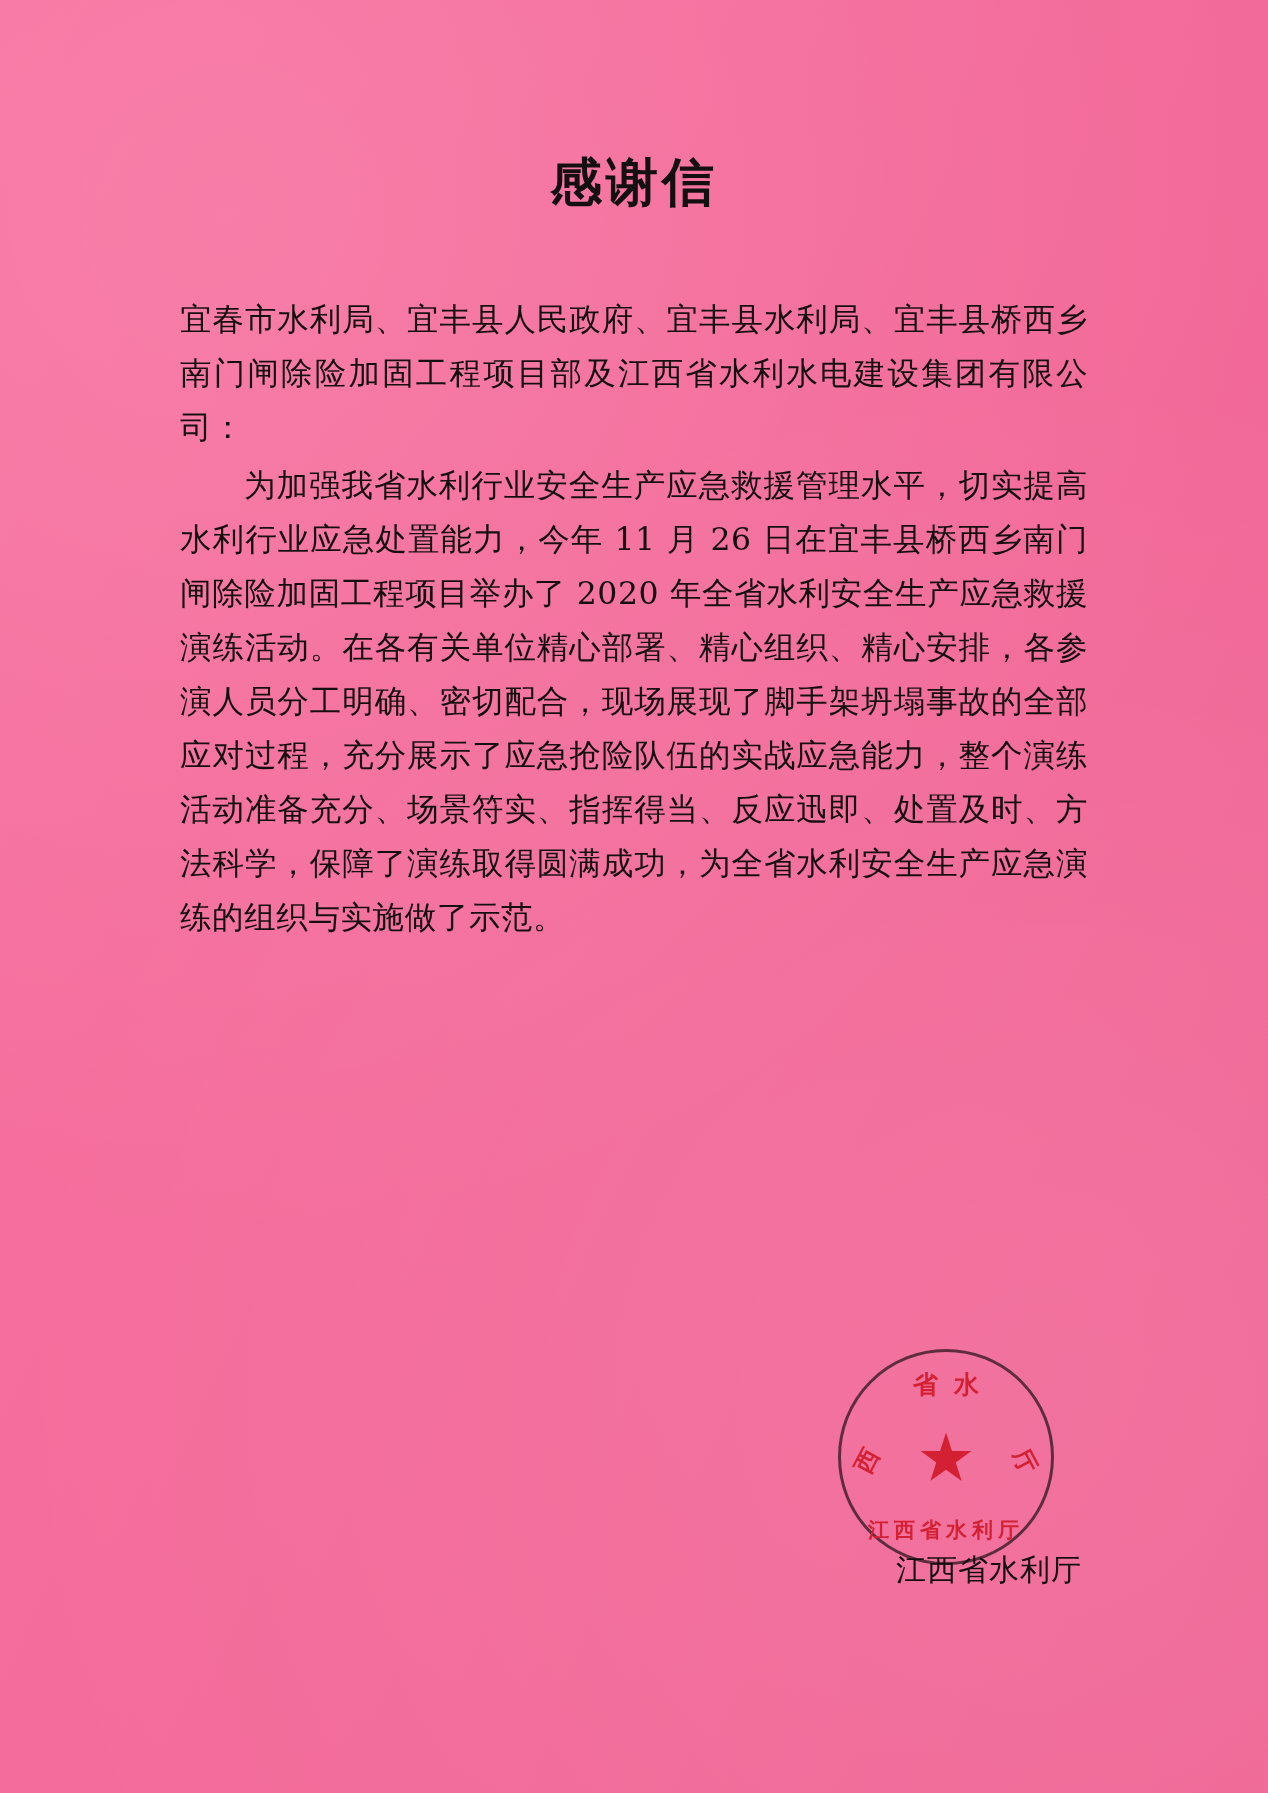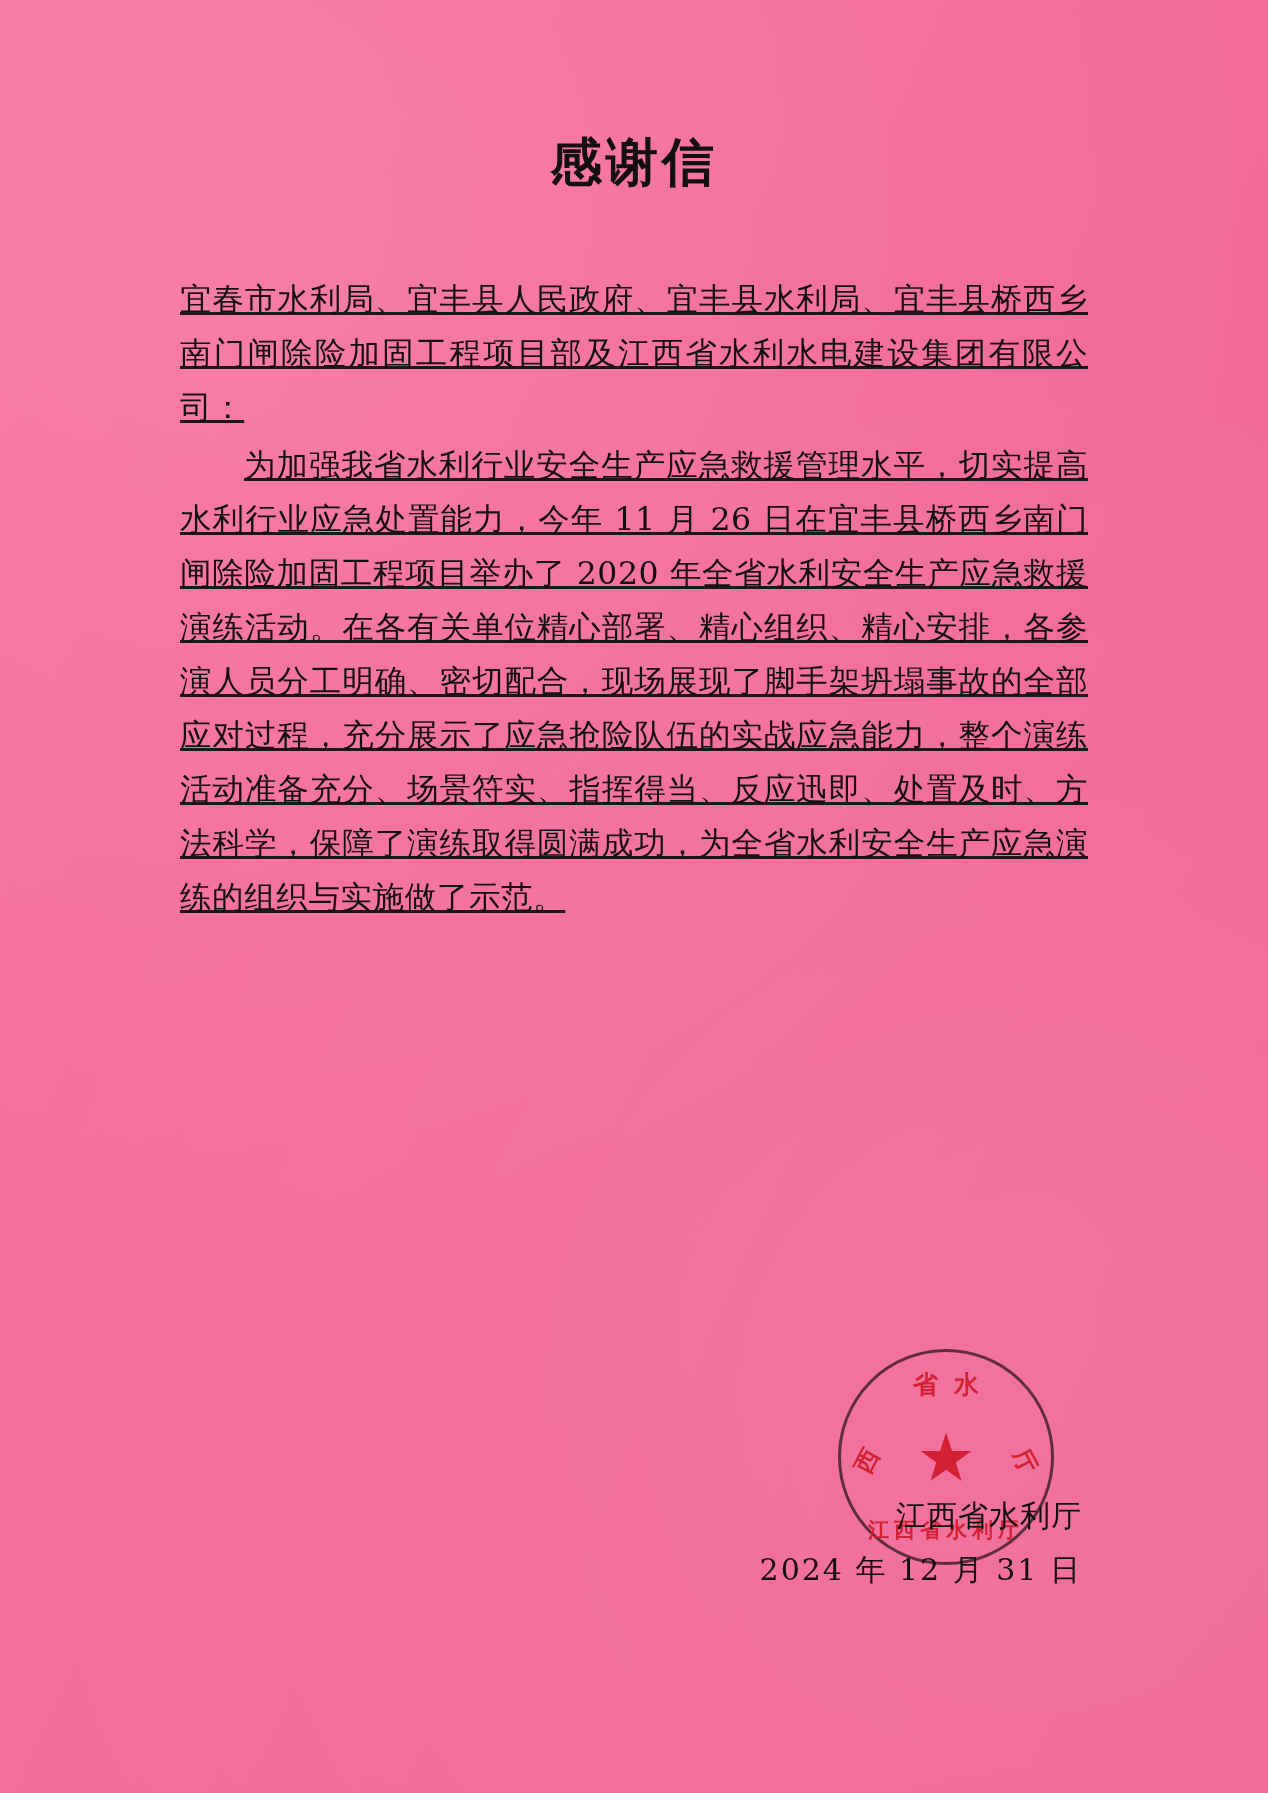--- a/index.html
+++ b/index.html
@@ -23,34 +23,34 @@
     background:
       radial-gradient(circle at 18% 12%, rgba(255,255,255,0.10), rgba(255,255,255,0) 55%),
       radial-gradient(circle at 82% 78%, rgba(255,255,255,0.07), rgba(255,255,255,0) 60%),
       linear-gradient(115deg, rgba(255,255,255,0.05) 0%, rgba(0,0,0,0.03) 100%);
   }
   .page {
     position: absolute;
     inset: 0;
     padding: 0 180px;
     box-sizing: border-box;
+    margin-top: 20px;
   }
   .doc-title {
     text-align: center;
     font-size: 52px;
     font-weight: bold;
     letter-spacing: 4px;
     margin: 0;
     padding-top: 128px;
     color: #140f10;
     font-family: "DejaVu Serif", "Liberation Serif", serif;
   }
   .body-block {
     margin-top: 74px;
-    text-decoration: underline;
   }
   .para {
     font-size: 31.5px;
     line-height: 54px;
     letter-spacing: 0.6px;
     text-align: justify;
     text-justify: inter-ideograph;
     margin: 0 0 2px 0;
     color: #15100f;
   }
@@ -157,16 +157,15 @@
   <div class="seal">
     <span class="arc-top">省水</span>
     <span class="arc-left">西</span>
     <span class="arc-right">厅</span>
     <span class="star">★</span>
     <span class="arc-bottom">江西省水利厅</span>
   </div>
 
   <div class="signature-area">
     <span class="sig-line">江西省水利厅</span>
-    <span class="sig-line sig-date">2024 年 12 月 31 日</span>
   </div>
 
 </div>
 
 </body></html>

